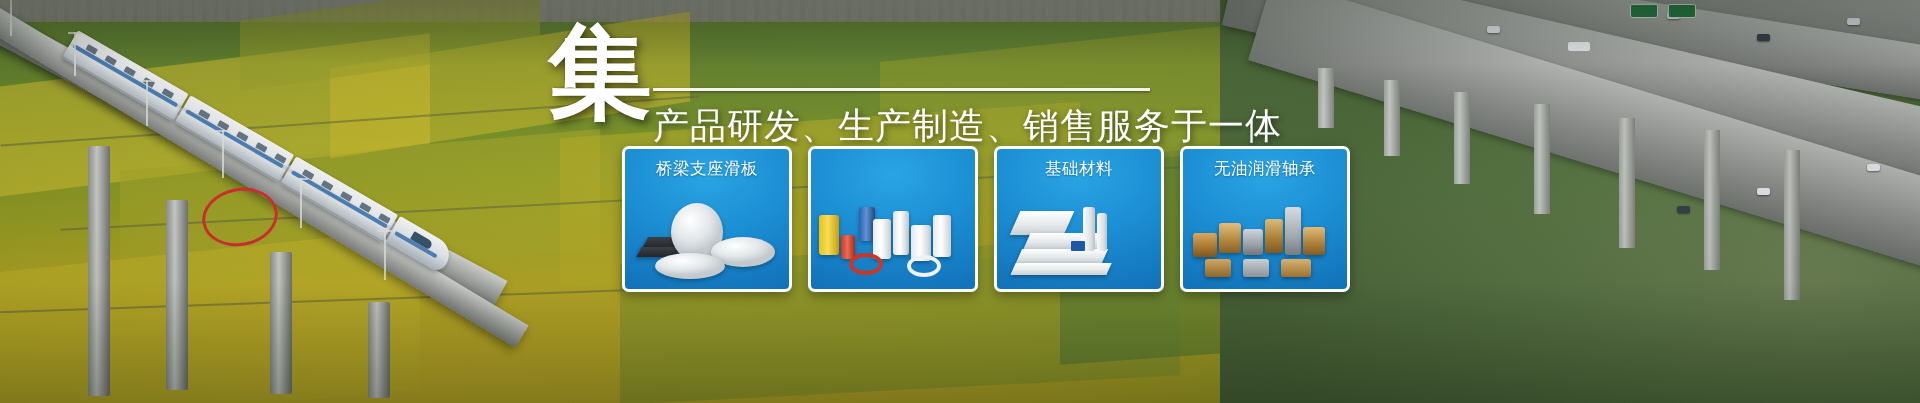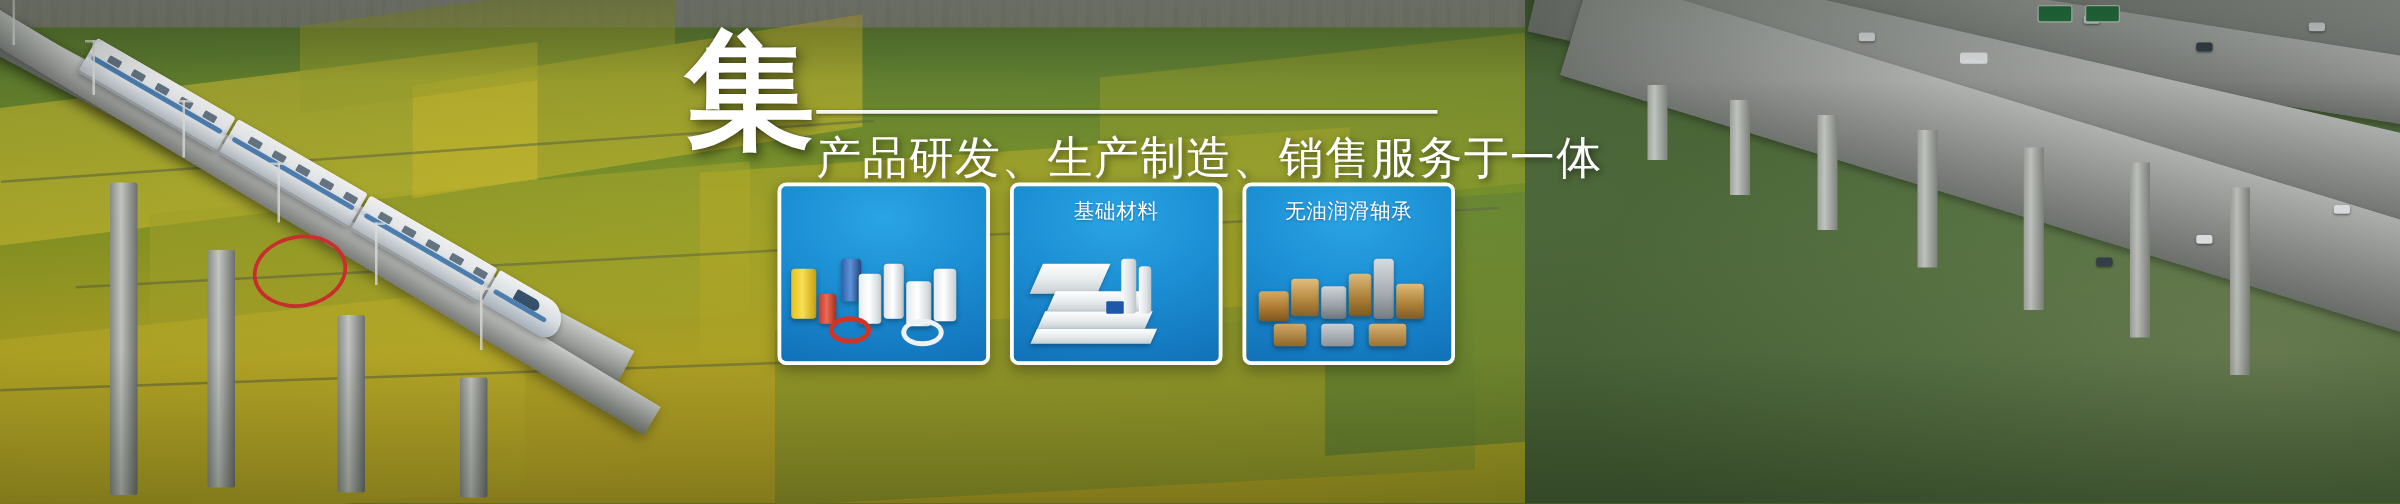--- a/index.html
+++ b/index.html
@@ -294,20 +294,30 @@
   </div>
 
   <div class="headline">
     <div class="bigchar">集</div>
     <div class="rule"></div>
     <div class="cn-sub">产品研发、生产制造、销售服务于一体</div>
   </div>
 
   <div class="cards">
 
+    <div class="card">
+      <div class="ctitle">桥梁支座滑板</div>
+      <div class="art">
+        <div class="plate" style="left:20px;top:48px;width:58px;height:12px;transform:skewX(-28deg);"></div>
+        <div class="plate" style="left:14px;top:58px;width:64px;height:10px;transform:skewX(-28deg);"></div>
+        <div class="disc" style="left:46px;top:14px;width:52px;height:58px;"></div>
+        <div class="disc" style="left:86px;top:48px;width:64px;height:30px;"></div>
+        <div class="disc" style="left:30px;top:64px;width:70px;height:26px;"></div>
+      </div>
+    </div>
 
     <div class="card">
       <div class="art">
         <div class="roll" style="left:8px;top:26px;width:20px;height:40px;background:linear-gradient(90deg,#e8c21a,#f6de57 45%,#c79f10);"></div>
         <div class="roll" style="left:30px;top:46px;width:14px;height:24px;background:linear-gradient(90deg,#c63a2a,#ea6c55 45%,#a62c1e);"></div>
         <div class="roll" style="left:48px;top:18px;width:16px;height:34px;background:linear-gradient(90deg,#2d5fa8,#5f92d8 45%,#21477d);"></div>
         <div class="roll" style="left:62px;top:30px;width:18px;height:40px;background:linear-gradient(90deg,#e9edf0,#ffffff 45%,#c9d0d5);"></div>
         <div class="roll" style="left:82px;top:22px;width:16px;height:44px;background:linear-gradient(90deg,#dfe4e8,#ffffff 45%,#bfc7cd);"></div>
         <div class="roll" style="left:100px;top:36px;width:20px;height:36px;background:linear-gradient(90deg,#e4e9ed,#ffffff 45%,#c6ced4);"></div>
         <div class="roll" style="left:122px;top:26px;width:18px;height:42px;background:linear-gradient(90deg,#e4e9ed,#ffffff 45%,#c6ced4);"></div>

